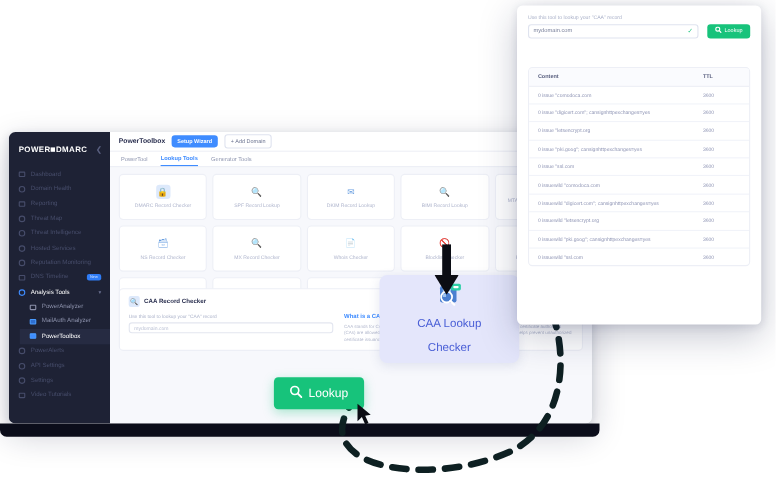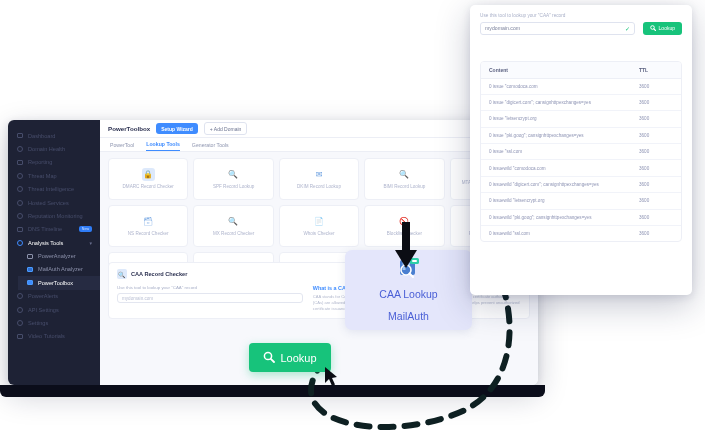--- a/index.html
+++ b/index.html
@@ -201,20 +201,24 @@
   }
 </style>
 </head>
 <body>
 
 <div id="stage">
 
   <div class="app-window">
 
     <div class="sidebar">
+      <div class="brand">
+        <span class="brand-text">POWER<span class="sq"></span>DMARC</span>
+        <span class="collapse-icon">❮</span>
+      </div>
 
       <div class="nav">
         <div class="nav-item">
           <span class="ico">
               <span class="sq-ico"></span>
             </span>
           <span>Dashboard</span>
         </div>
         <div class="nav-item">
           <span class="ico">
@@ -436,21 +440,21 @@
         <rect x="6.5" y="7.5" width="3" height="3" fill="#9ec4f0"></rect>
         <rect x="11" y="7.5" width="3" height="3" fill="#9ec4f0"></rect>
         <rect x="6.5" y="12" width="3" height="3" fill="#9ec4f0"></rect>
         <circle cx="10" cy="15" r="5" fill="none" stroke="#ffffff" stroke-width="1.6"></circle>
         <line x1="13.5" y1="18.5" x2="17" y2="22" stroke="#ffffff" stroke-width="2" stroke-linecap="round"></line>
         <rect x="14" y="3" width="9" height="6" rx="1.6" fill="#2ecfa8"></rect>
         <rect x="16" y="5" width="5" height="2" rx="1" fill="#ffffff"></rect>
       </svg>
     </span>
     <span class="f-label">CAA Lookup</span>
-    <span class="f-label">MailAuth</span>
+    <span class="f-label">Checker</span>
   </div>
 
   <svg class="down-arrow" width="22" height="46">
     <rect x="7" y="0" width="8" height="31" fill="#0b0d14"></rect>
     <path d="M 0 28 L 11 46 L 22 28 Z" fill="#0b0d14"></path>
   </svg>
 
   <div class="big-lookup">
     <span>
       <svg width="12" height="12" viewBox="0 0 12 12">

